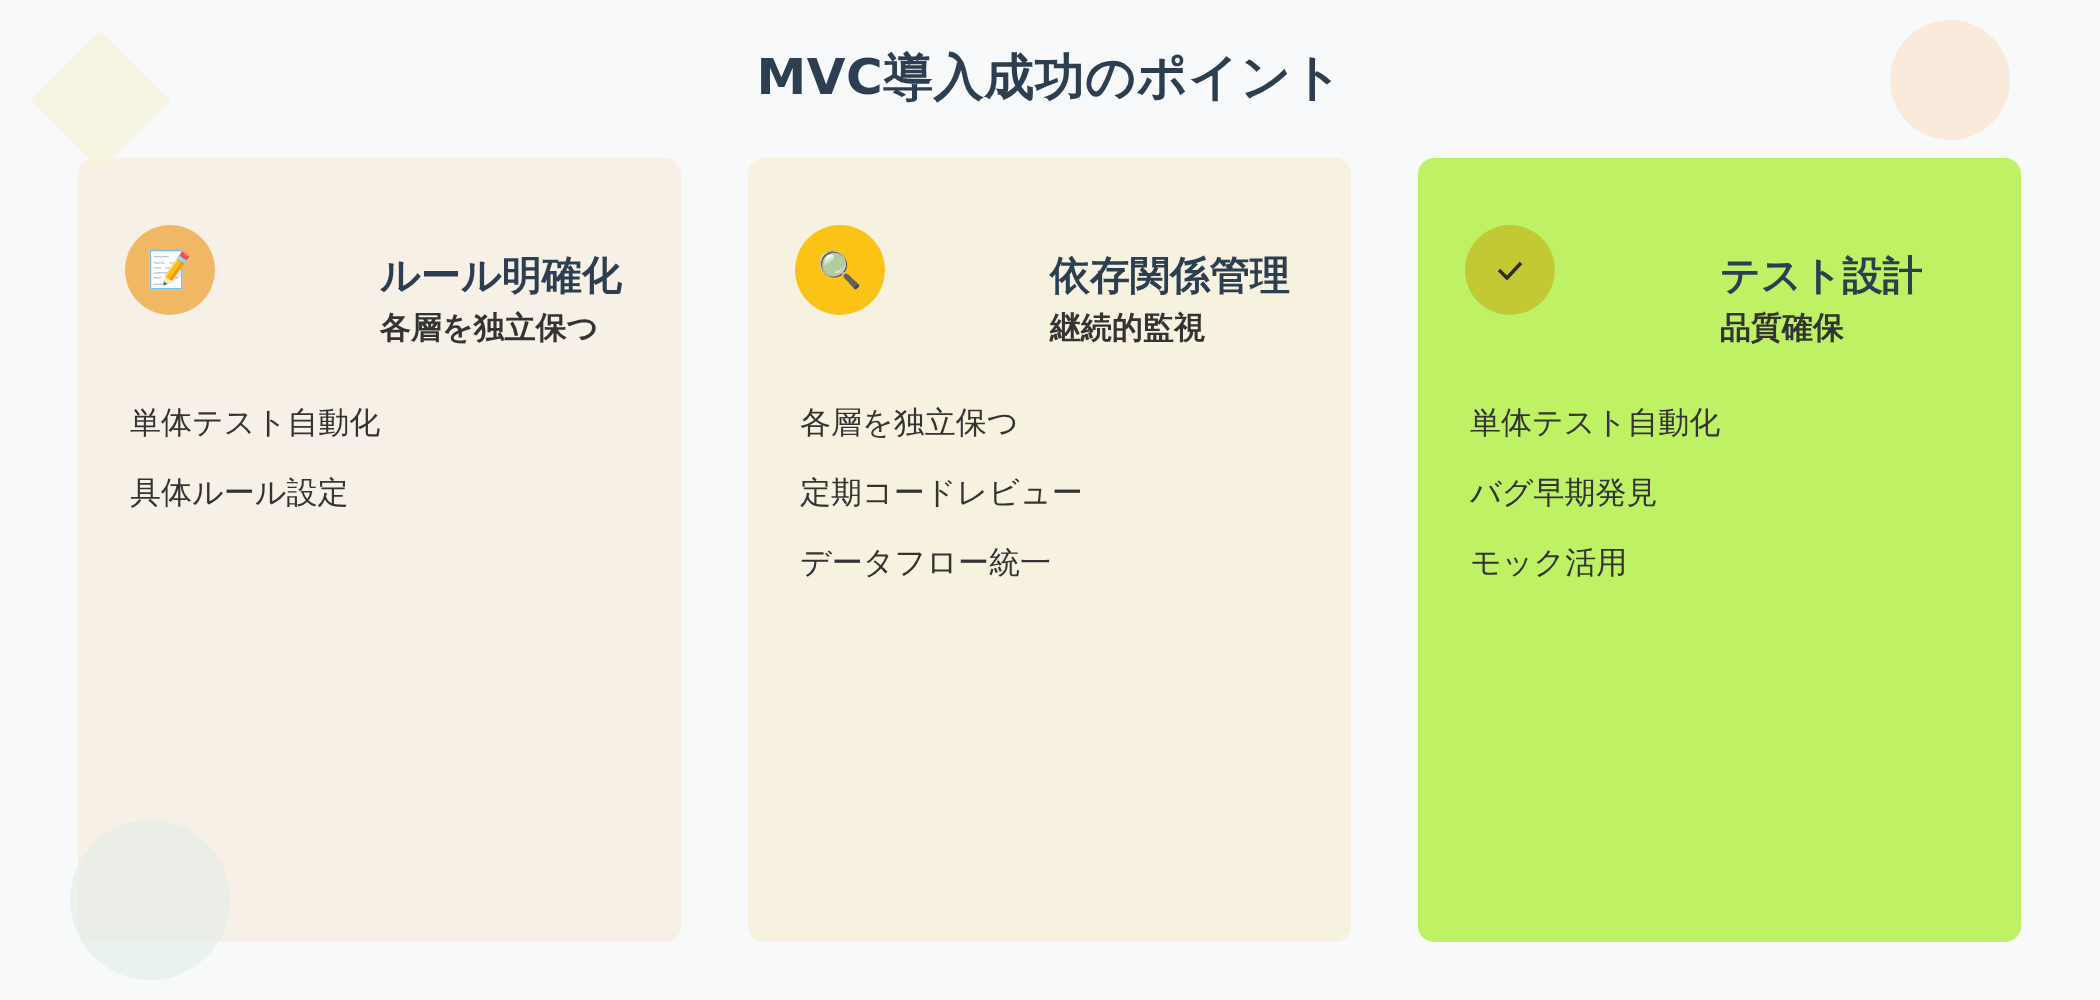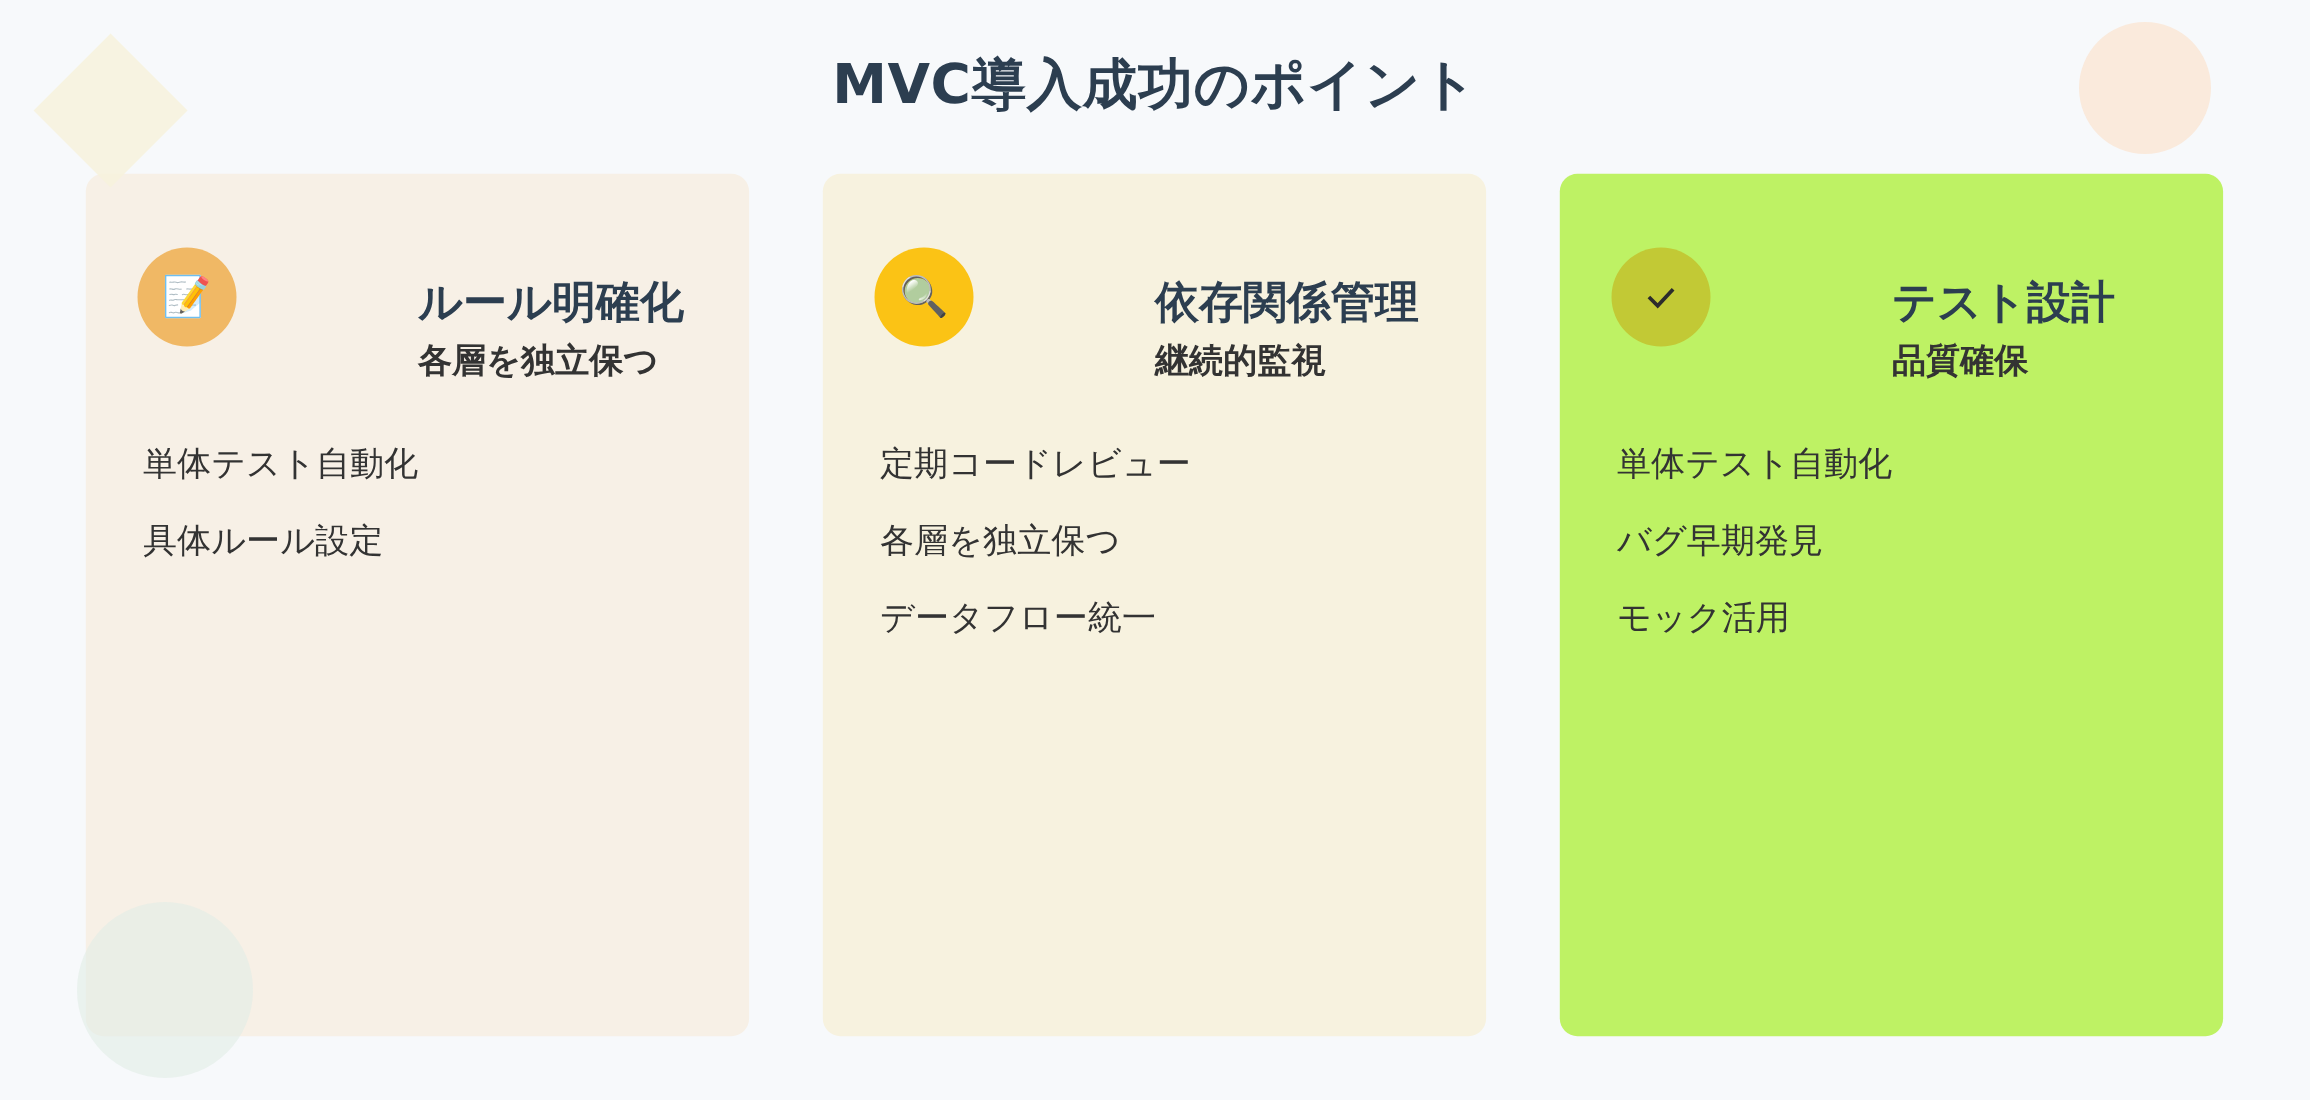--- a/index.html
+++ b/index.html
@@ -129,22 +129,22 @@
     <div class="card-head">
       <div class="icon-circle" style="background:#fbc315;">
         <span>🔍</span>
       </div>
       <div class="head-text">
         <div class="card-title">依存関係管理</div>
         <div class="card-subtitle">継続的監視</div>
       </div>
     </div>
     <ul class="card-list">
+      <li>各層を独立保つ</li>
       <li>定期コードレビュー</li>
-      <li>各層を独立保つ</li>
       <li>データフロー統一</li>
     </ul>
   </div>
 
   <div class="card" style="background:#bef264;">
     <div class="card-head">
       <div class="icon-circle" style="background:#c2c935;">
         <svg width="34" height="34" viewBox="0 0 34 34">
           <polyline points="6,17 14,25 28,10" fill="none" stroke="#2c2c2c" stroke-width="3.4" stroke-linecap="butt" stroke-linejoin="miter"></polyline>
         </svg>

